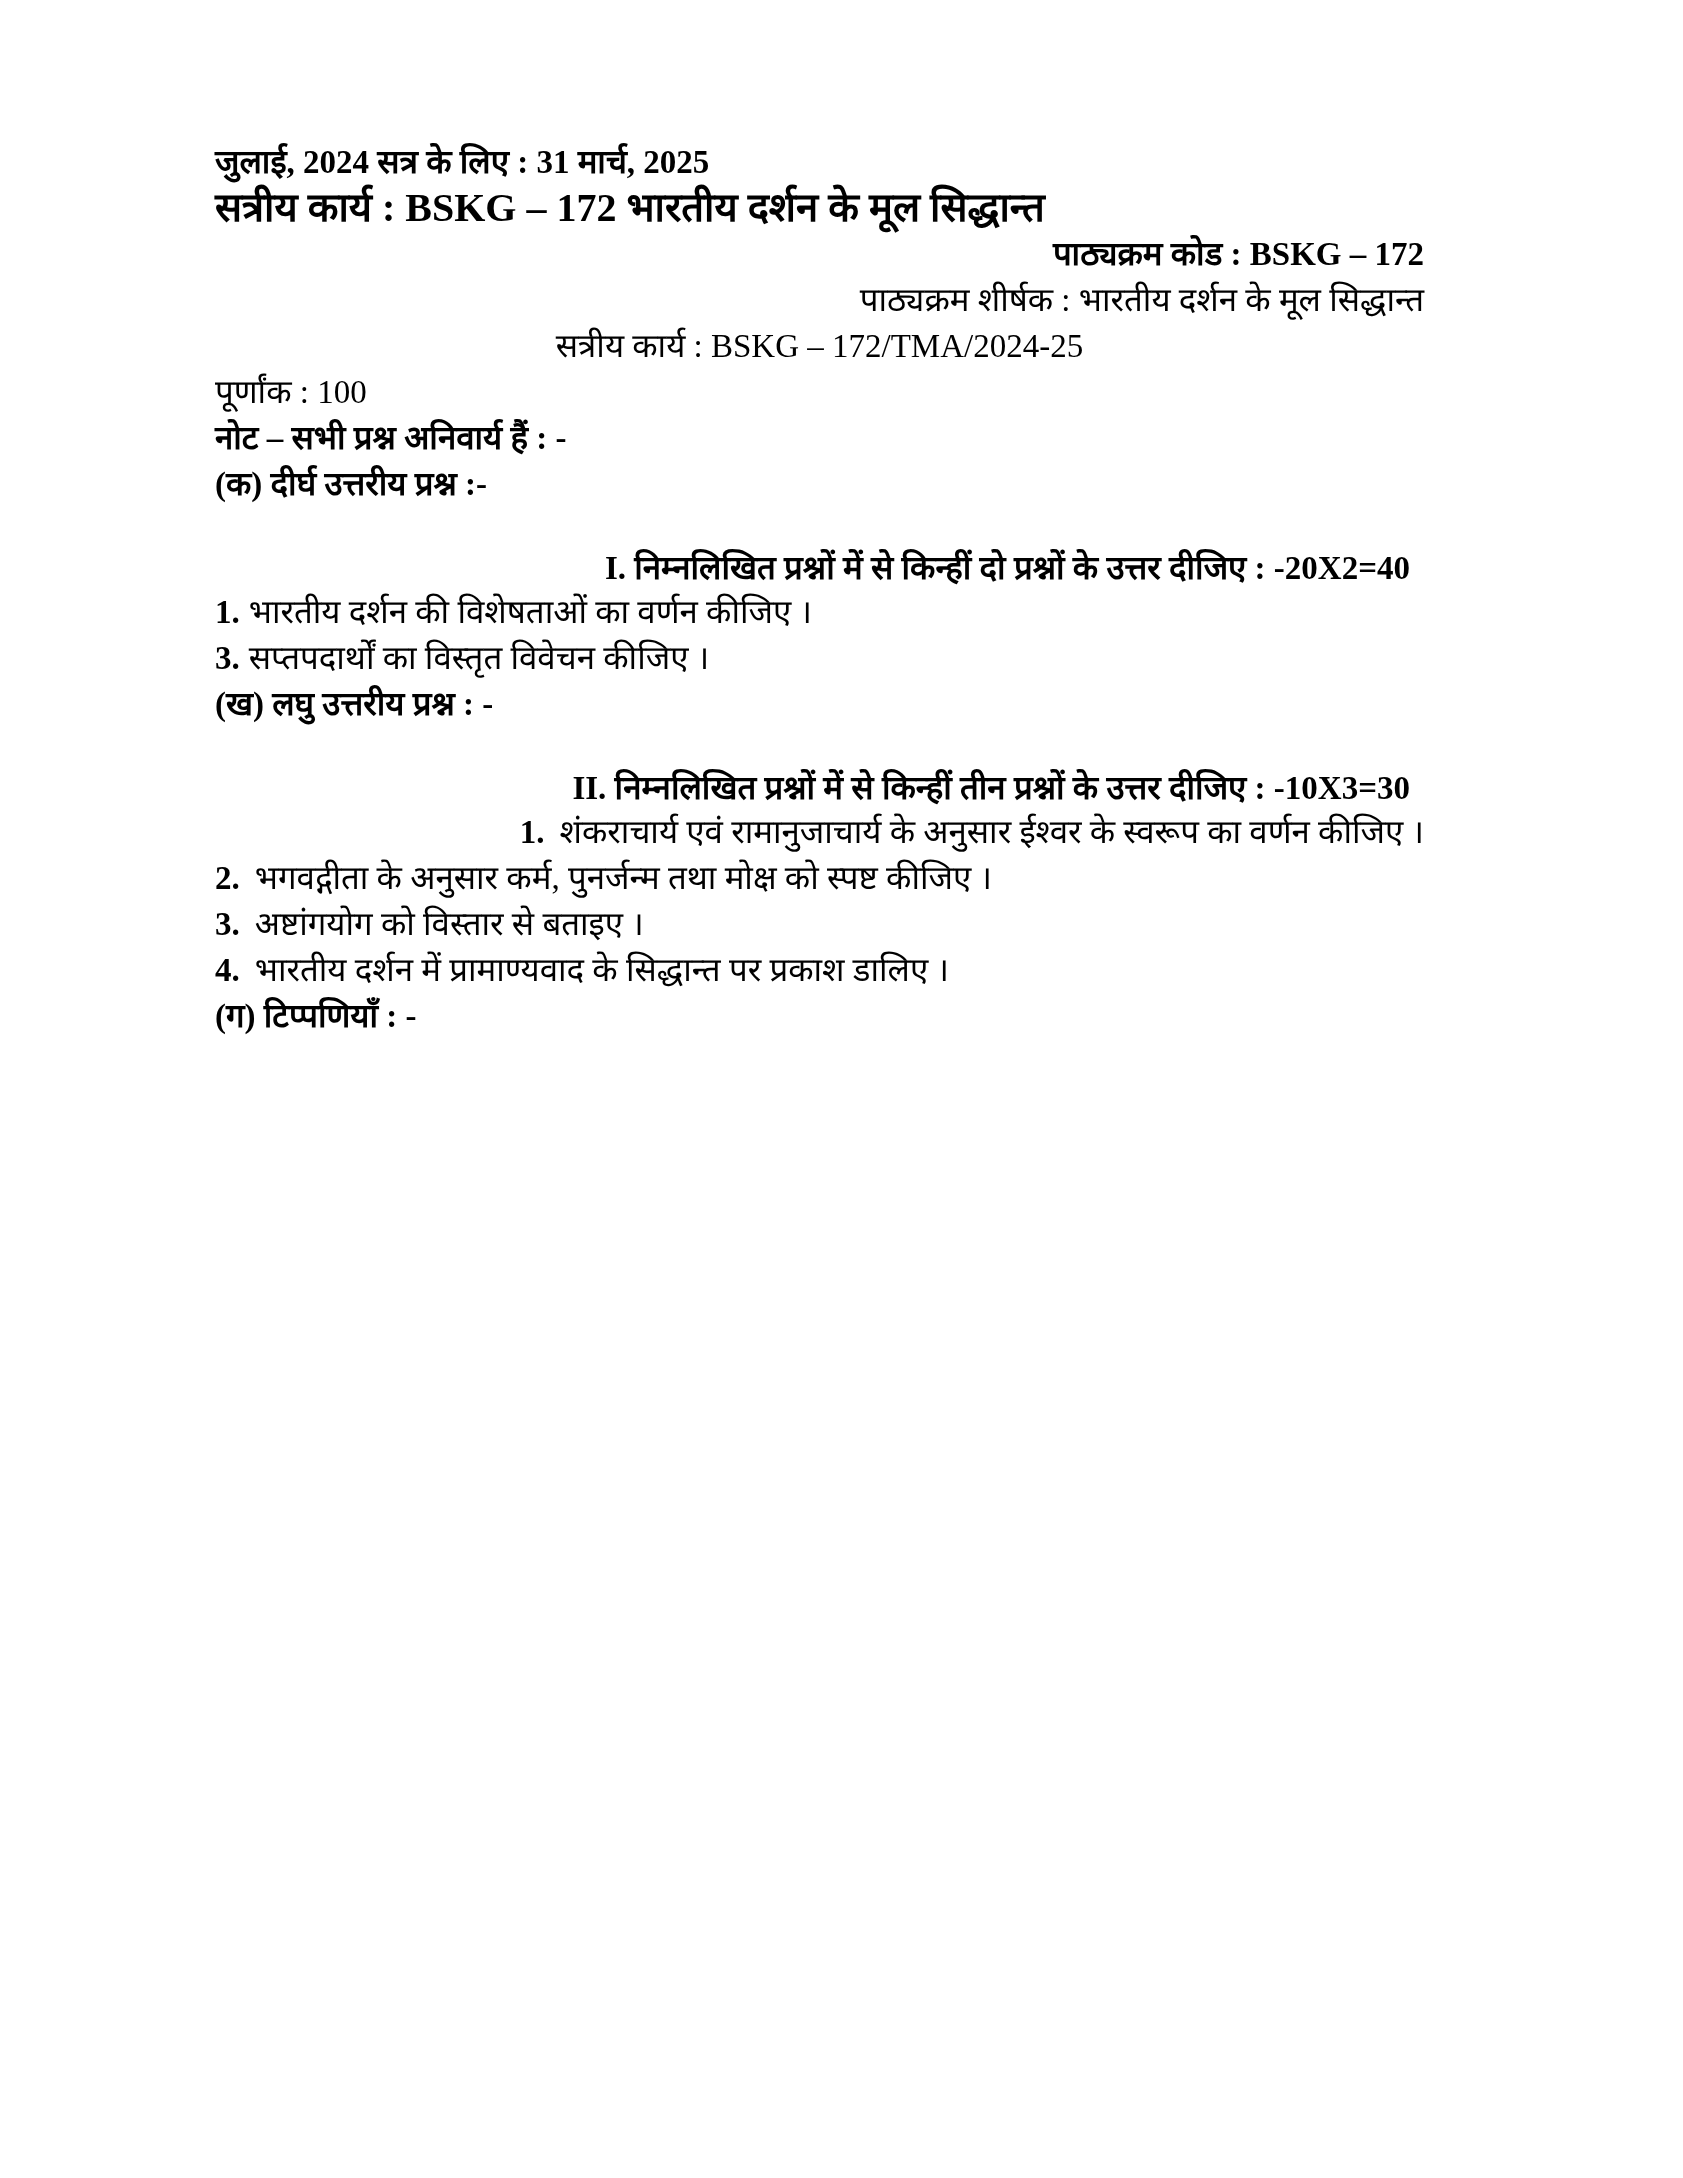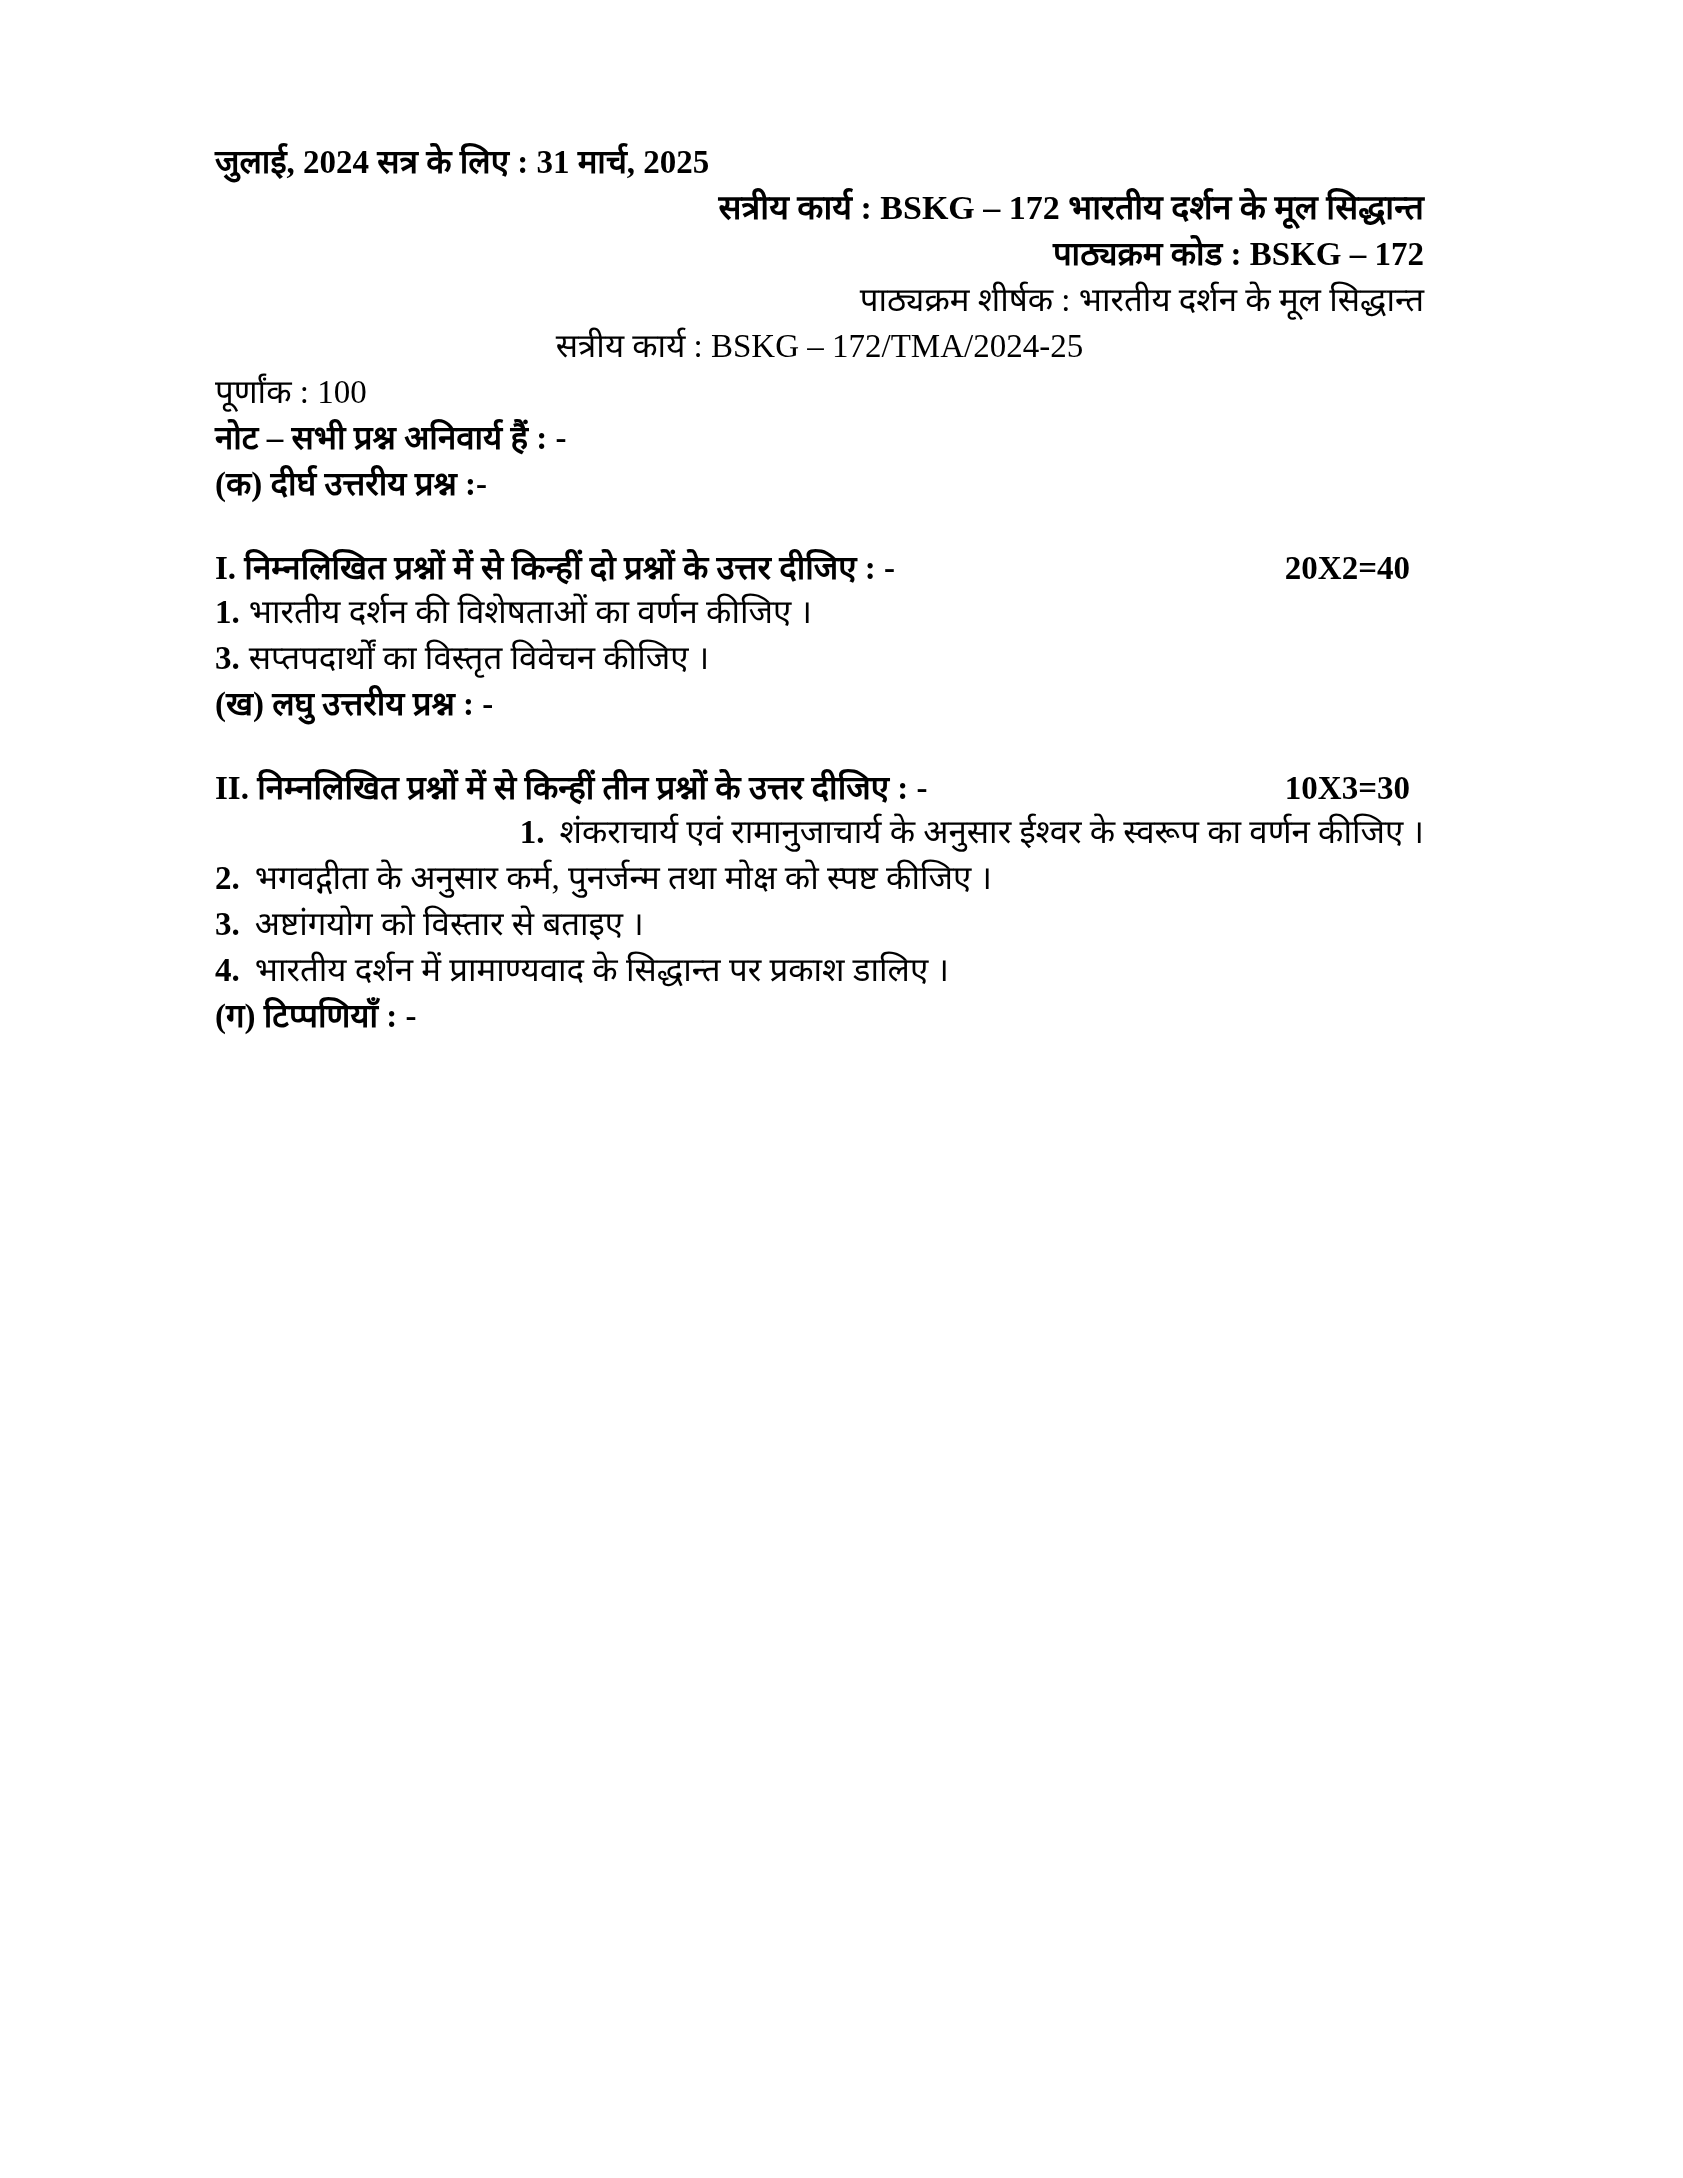--- a/index.html
+++ b/index.html
@@ -18,28 +18,28 @@
     box-sizing: border-box;
     padding: 139px 259px 0 215px;
     overflow: hidden;
   }
   .page p {
     margin: 0;
     line-height: 46px;
   }
   .b { font-weight: bold; }
   .deadline-2   { margin-top: 8px; }
-  .doc-title    { margin-top: 223px; text-align: right; font-weight: bold; font-size: 34px; }
+  .doc-title    { margin-top: 223px; text-align: left; font-weight: bold; font-size: 40px; }
   .course-line-1{ margin-top: 66px; text-align: right; font-weight: bold; }
   .course-line-2{ margin-top: 21px; text-align: right; font-weight: normal; }
   .course-line-3{ margin-top: 21px; text-align: center; font-weight: normal; }
   .max-marks    { margin-top: 96px; font-weight: normal; }
   .note-line    { margin-top: 39px; font-weight: bold; }
   .sec-heading-ka  { margin-top: 36px; font-weight: bold; }
-  .inst-row     { display: flex; justify-content: space-between; align-items: baseline; font-weight: bold; }
+  .inst-row     { display: flex; justify-content: flex-end; align-items: baseline; font-weight: bold; }
   .inst-row-1   { margin-top: 37px; }
   .marks-badge  { margin-right: 14px; font-weight: bold; }
   .q { font-weight: normal; }
   .q .qnum { font-weight: bold; }
   .qnum-s1 { margin-right: 9px; }
   .qnum-s2 { margin-right: 15px; }
   .q-s1-1 { margin-top: 37px; }
   .q-s1-2 { margin-top: 38px; }
   .q-s1-3 { margin-top: 38px; }
   .sec-heading-kha { margin-top: 38px; font-weight: bold; }

